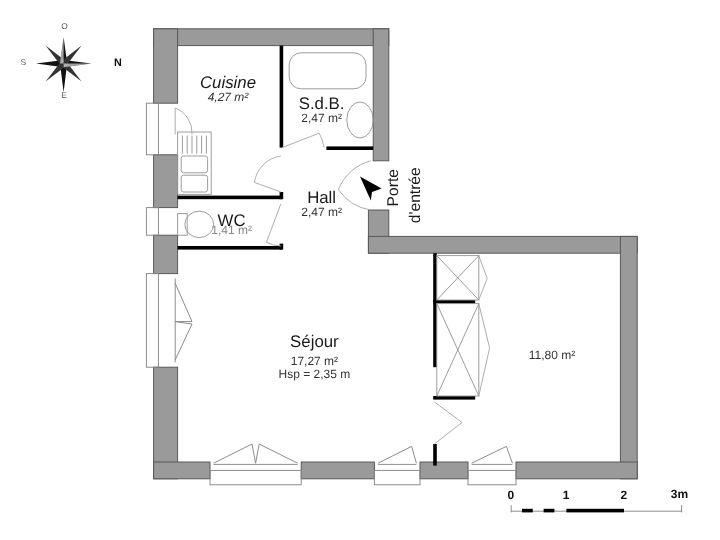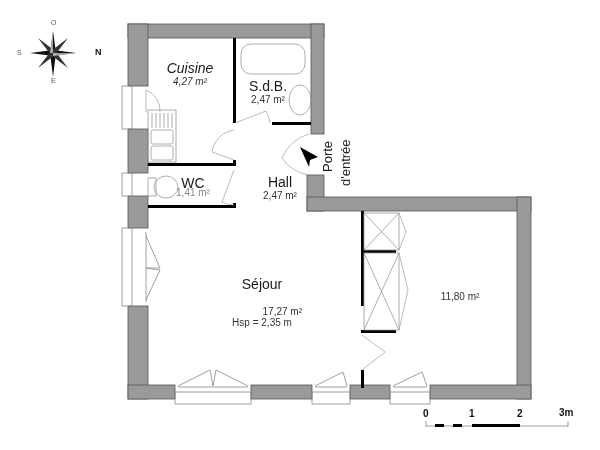--- a/index.html
+++ b/index.html
@@ -164,28 +164,28 @@
 <div class="lbl" style="left:240px; top:78px; width:56px;">
   <div class="room-name">S.d.B.</div>
   <div class="room-area">2,47 m²</div>
 </div>
 
 <div class="lbl" style="left:168px; top:175px; width:50px;">
   <div class="room-name">WC</div>
   <div class="room-area" style="margin-top:-4px; color:#888;text-align:center;">1,41 m²</div>
 </div>
 
-<div class="lbl" style="left:243px; top:174px; width:50px;margin-left:12px;">
+<div class="lbl" style="left:243px; top:156px; width:50px;">
   <div class="room-name">Hall</div>
   <div class="room-area">2,47 m²</div>
 </div>
 
 <div class="lbl" style="left:222px; top:276px; width:80px;">
   <div class="room-name">Séjour</div>
-  <div class="room-area" style="margin-top:14px;text-align:right;">17,27 m²</div>
+  <div class="room-area" style="margin-top:4px;">17,27 m²</div>
   <div class="room-area">Hsp = 2,35 m</div>
 </div>
 
 <div class="lbl" style="left:420px; top:291px; width:80px;">
   <div class="room-area">11,80 m²</div>
 </div>
 
 <span class="vert" style="left:320px; top:172px;">Porte</span>
 <span class="vert" style="left:338px; top:186px;">d'entrée</span>
 

